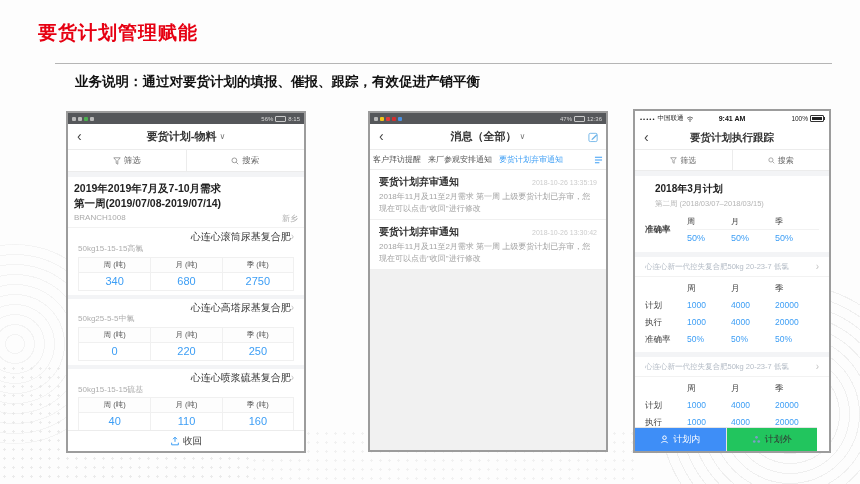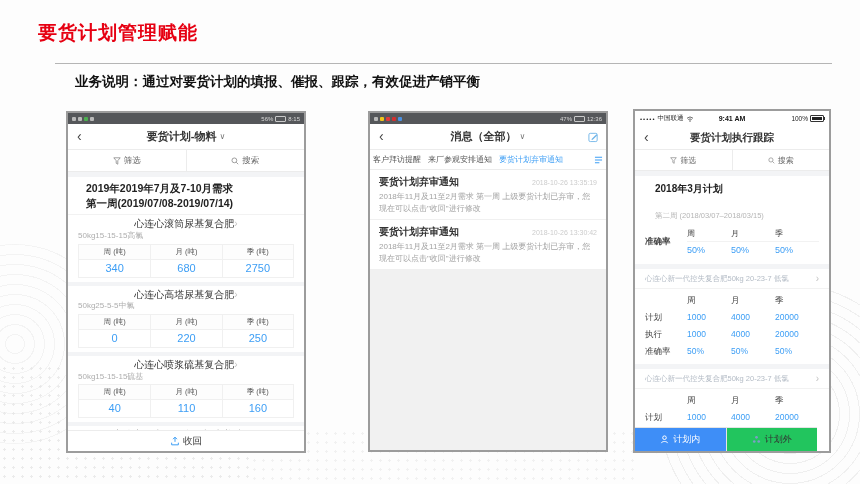--- a/index.html
+++ b/index.html
@@ -41,25 +41,25 @@
   .caret{font-size:8px;color:#777;margin-left:3px;font-weight:normal}
   .editbtn{position:absolute;right:7px;top:50%;transform:translateY(-50%);line-height:0}
 
   .filter{height:21px;display:flex;border-bottom:1px solid #ececec;flex:none;background:#fff}
   .fcell{flex:1;display:flex;align-items:center;justify-content:center;gap:3px;font-size:8.5px;color:#666}
   .fcell + .fcell{border-left:1px solid #ececec}
   .gap{height:5px;background:#f3f4f6;flex:none}
   .gap.thin{height:4px}
 
   
-  .card{padding:4px 18px 3px;flex:none;border-bottom:1px solid #f2f2f2}
+  .card{padding:4px 6px 3px;flex:none;border-bottom:1px solid #f2f2f2}
   .cl{font-size:10.5px;font-weight:bold;color:#222;line-height:1.45}
   .cmeta{display:flex;justify-content:space-between;font-size:8px;color:#aaa;margin-top:2px}
   .prod{padding:3px 10px 4px;flex:none;background:#fff}
-  .pname{display:flex;justify-content:center;align-items:center;font-size:10px;color:#333;line-height:1.25}
+  .pname{display:flex;justify-content:flex-end;align-items:center;font-size:10px;color:#333;line-height:1.25}
   .chev{color:#c4c4c4;font-size:10px}
   .spec{font-size:8px;color:#aeaeae;margin-top:1px;line-height:1.1}
   .ptable{display:grid;grid-template-columns:1fr 1fr 1fr;border:1px solid #f0f0f0;margin-top:3px;text-align:center}
   .ptable span{border-left:1px solid #f0f0f0}
   .ptable span:nth-child(3n+1){border-left:none}
   .ph{font-size:7.5px;color:#555;padding:2px 0;background:#fdfdfd;border-bottom:1px solid #f0f0f0}
   .pv{font-size:11px;color:#3d9ef5;padding:2px 0 3px}
   .footer1{position:absolute;left:0;right:0;bottom:0;height:20px;border-top:1px solid #ececec;background:#fff;
            display:flex;align-items:center;justify-content:center;gap:3px;font-size:9.5px;color:#333}
 
@@ -80,21 +80,21 @@
   .sbar3{height:15px;background:#fff;display:flex;align-items:center;justify-content:space-between;
          padding:0 5px;flex:none;position:relative}
   .s3{font-size:6.5px;color:#222;display:flex;align-items:center;gap:2px}
   .s3 .dotsig{letter-spacing:1px;font-size:6px}
   .timec{position:absolute;left:50%;transform:translateX(-50%);font-size:7px;color:#111;font-weight:bold}
   .batt{width:12px;height:5px;border:1px solid #333;border-radius:1px;position:relative;display:inline-block}
   .batt::after{content:"";position:absolute;inset:1px;background:#222}
   .batt::before{content:"";position:absolute;right:-2px;top:1px;width:1.5px;height:3px;background:#333}
   .plan3{padding:6px 20px 5px;flex:none}
   .p3t{font-size:10px;font-weight:bold;color:#222}
-  .p3s{font-size:7.5px;color:#b5b5b5;margin-top:15px}
+  .p3s{font-size:7.5px;color:#b5b5b5;margin-top:3px}
   .sum{display:grid;grid-template-columns:42px 1fr 1fr 1fr;padding:0 10px 6px;flex:none;align-items:center}
   .sum .lab{grid-row:1/3;font-size:8.5px;color:#444;font-weight:bold}
   .sh{font-size:8px;color:#444;padding:2px 0}
   .sv{font-size:9px;color:#3d9ef5;padding:3px 0;border-top:1px solid #f2f2f2}
   .sech{display:flex;justify-content:space-between;align-items:center;padding:4px 10px;font-size:7.5px;
         color:#b4bcc6;border-bottom:1px solid #f2f2f2;flex:none;background:#fff}
   .t3{display:grid;grid-template-columns:42px 1fr 1fr 1fr;padding:3px 10px 4px;flex:none}
   .t3 span{font-size:8.5px;padding:2.5px 0}
   .hd3{color:#444}
   .rl3{color:#444}
@@ -147,20 +147,24 @@
           <circle cx="4.2" cy="4.2" r="3" fill="none" stroke="#888"></circle>
           <path d="M6.5 6.5L9 9" stroke="#888"></path>
         </svg>
       <span>搜索</span>
     </span>
   </div>
   <div class="gap"></div>
   <div class="card">
     <div class="cl">2019年2019年7月及7-10月需求</div>
     <div class="cl">第一周(2019/07/08-2019/07/14)</div>
+    <div class="cmeta">
+      <span>BRANCH1008</span>
+      <span>新乡</span>
+    </div>
   </div>
   <div class="prod">
     <div class="pname">
       <span>心连心滚筒尿基复合肥</span>
       <span class="chev">›</span>
     </div>
     <div class="spec">50kg15-15-15高氯</div>
     <div class="ptable">
       <span class="ph">周 (吨)</span>
       <span class="ph">月 (吨)</span>

